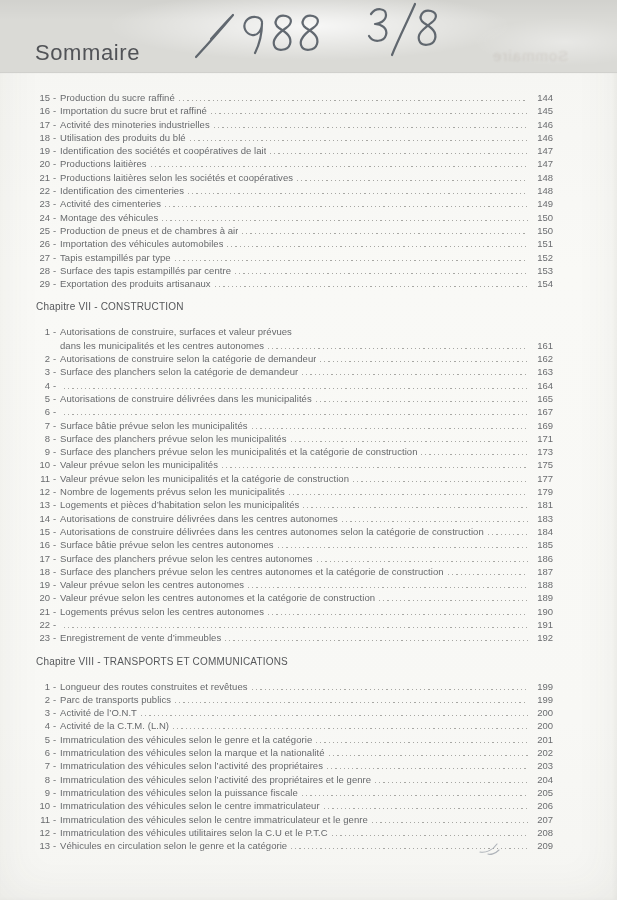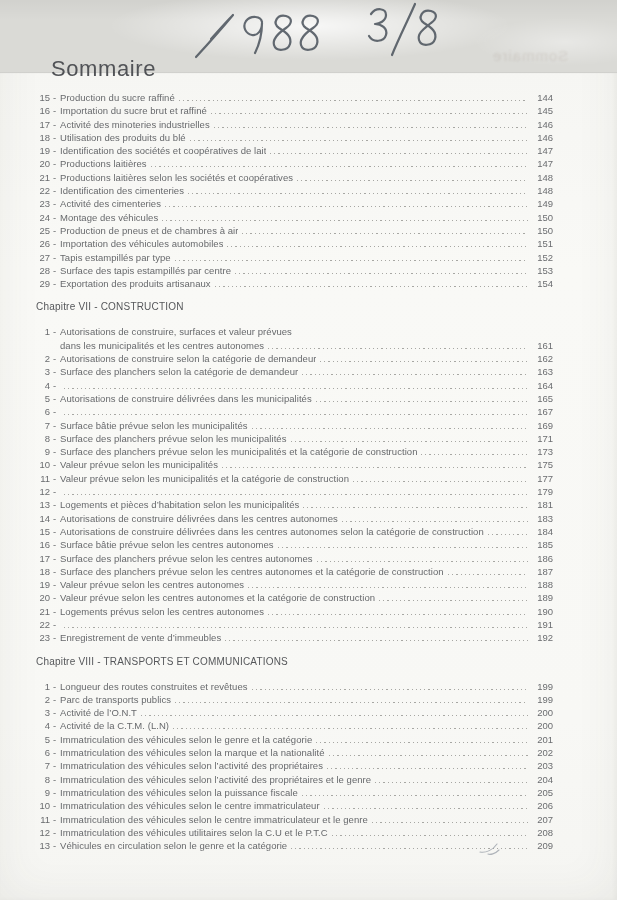--- a/index.html
+++ b/index.html
@@ -23,21 +23,21 @@
     background:
       radial-gradient(ellipse 280px 48px at 310px 26px, rgba(255,255,255,0.8), rgba(255,255,255,0) 72%),
       radial-gradient(ellipse 130px 34px at 565px 42px, rgba(255,255,255,0.38), rgba(255,255,255,0) 70%),
       linear-gradient(180deg, rgba(0,0,0,0.04), rgba(0,0,0,0) 28%);
   }
   .band::after {
     content:""; position:absolute; left:0; right:0; bottom:-1px; height:2px;
     background:linear-gradient(180deg, rgba(0,0,0,0.06), rgba(0,0,0,0));
   }
   .title {
-    position:absolute; left:35px; top:40px; margin:16px;
+    position:absolute; left:35px; top:40px; margin:0;
     font-size:22px; font-weight:400; letter-spacing:0.6px; color:#515357;
   }
   .ghost {
     position:absolute; left:492px; top:47px;
     font-size:15px; letter-spacing:1px;
     color:rgba(145,125,112,0.4);
     filter:blur(1.3px); transform:scaleX(-1); opacity:0.45;
     user-select:none;
   }
   .handwriting { position:absolute; left:186px; top:2px; width:260px; height:58px; }
@@ -277,20 +277,21 @@
         <div class="toc-row">
           <span class="num">11</span>
           <span class="dash">-</span>
           <span class="lbl">Valeur prévue selon les municipalités et la catégorie de construction</span>
           <span class="leader"></span>
           <span class="pageno">177</span>
         </div>
         <div class="toc-row">
           <span class="num">12</span>
           <span class="dash">-</span>
+          <span class="lbl">Nombre de logements prévus selon les municipalités</span>
           <span class="leader"></span>
           <span class="pageno">179</span>
         </div>
         <div class="toc-row">
           <span class="num">13</span>
           <span class="dash">-</span>
           <span class="lbl">Logements et pièces d’habitation selon les municipalités</span>
           <span class="leader"></span>
           <span class="pageno">181</span>
         </div>

